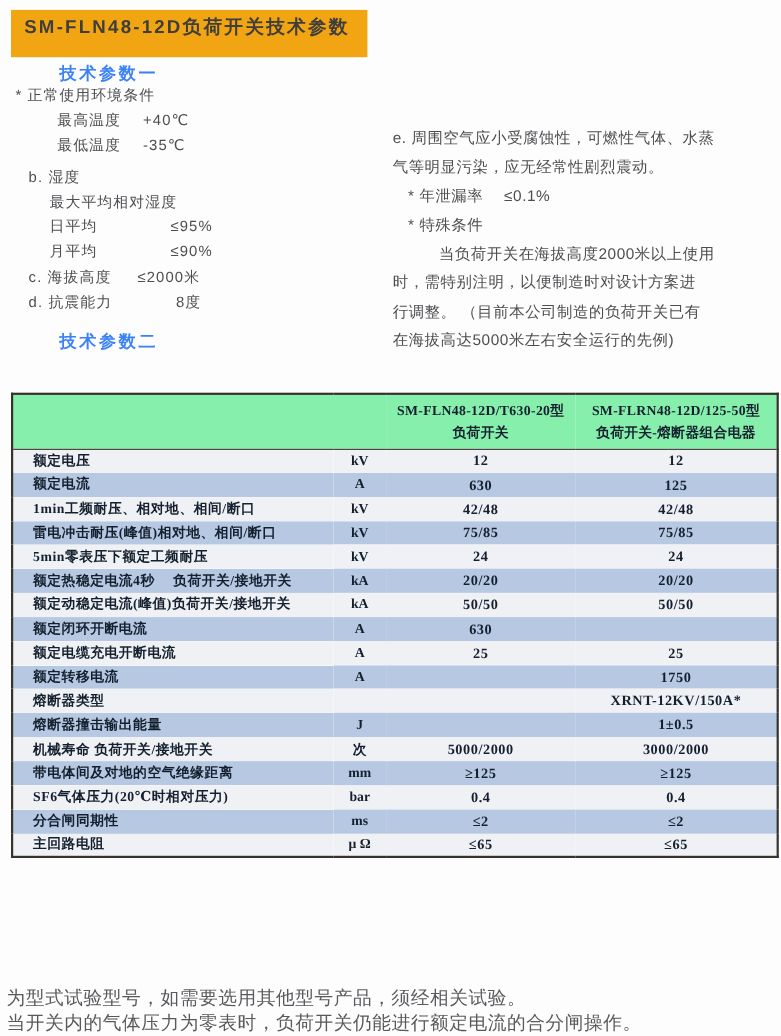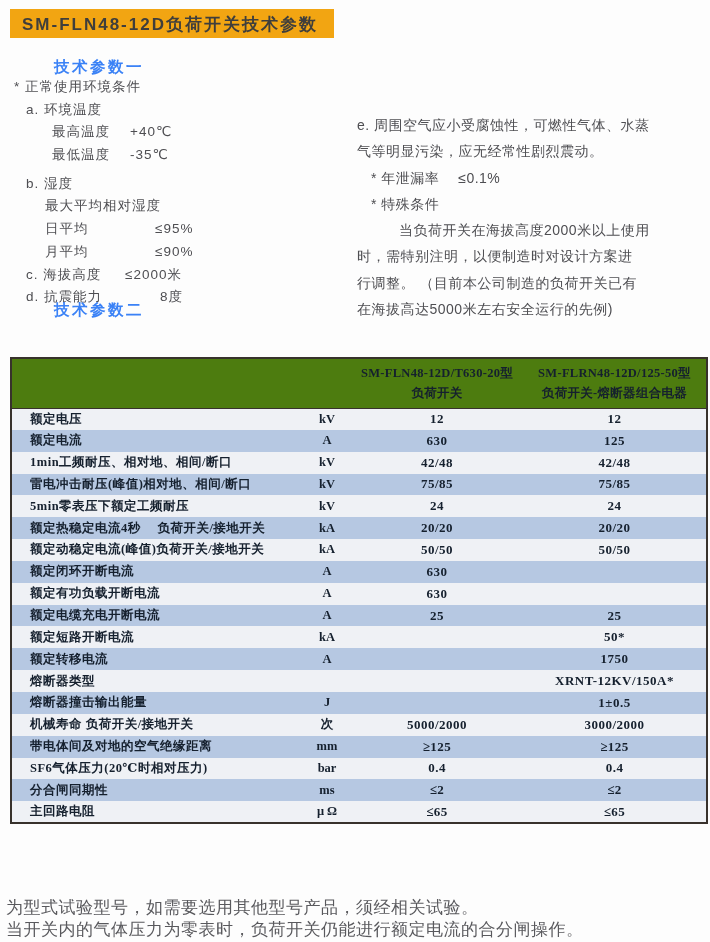--- a/index.html
+++ b/index.html
@@ -7,21 +7,21 @@
   body { font-family: "Liberation Sans", "DejaVu Sans", sans-serif; }
   .page {
     position: relative;
     width: 710px; height: 942px;
     background: #fdfdfd;
     overflow: hidden;
   }
   
   .title-bar {
     position: absolute; left: 10px; top: 9px;
-    height: 29px; line-height: 31px;
+    height: 43px; line-height: 31px;
     padding: 0 16px 0 12px;
     background: #f2a512;
     color: #3f3e3c;
     font-size: 17px; font-weight: bold;
     letter-spacing: 2px;
     white-space: nowrap;
   }
   
   .sec-heading {
     position: absolute; left: 10px;
@@ -65,21 +65,21 @@
     border-collapse: collapse;
     table-layout: fixed;
     font-family: "Liberation Serif", "DejaVu Serif", serif;
     color: #15202e;
   }
   .spec-table, .spec-table th, .spec-table td { border: 0 solid #38322c; }
   .spec-table { border-width: 2.5px; }
   .spec-table thead th { border-bottom-width: 1.5px; }
   .col-un, .col-v1h, .cell-un, .cell-v1 { border-right-width: 1.5px; }
   .spec-table thead th {
-    background: #4d7c0f;
+    background: #86efac;
     height: 50px;
     font-size: 12.5px; font-weight: bold;
     text-align: center; line-height: 1.65;
     letter-spacing: 0.3px;
   }
   .spec-table tbody tr { height: 21.85px; }
   .spec-table tbody tr:nth-child(odd)  { background: #eff1f5; }
   .spec-table tbody tr:nth-child(even) { background: #b6c8e2; }
   .cell-nm {
     font-size: 12.5px; font-weight: bold;
@@ -99,21 +99,20 @@
 <body>
 
 <div class="page">
 
   <div class="title-bar">SM-FLN48-12D负荷开关技术参数</div>
 
   <div class="sec-heading sec-one">技术参数一</div>
 
   <div class="left-col">
     <div class="prow"><span>* 正常使用环境条件</span></div>
-    <div class="prow ind2"><span>a. 环境温度</span></div>
     <div class="prow ind4"><span>最高温度</span><span class="pval v130">+40℃</span></div>
     <div class="prow ind4"><span>最低温度</span><span class="pval v130">-35℃</span></div>
     <div class="prow ind2 gap"><span>b. 湿度</span></div>
     <div class="prow ind3"><span>最大平均相对湿度</span></div>
     <div class="prow ind3"><span>日平均</span><span class="pval v155">≤95%</span></div>
     <div class="prow ind3"><span>月平均</span><span class="pval v155">≤90%</span></div>
     <div class="prow ind2"><span>c. 海拔高度</span><span class="pval v125">≤2000米</span></div>
     <div class="prow ind2"><span>d. 抗震能力</span><span class="pval v160">8度</span></div>
   </div>
 
@@ -187,36 +186,24 @@
           <td class="cell-v1">50/50</td>
           <td class="cell-v2">50/50</td>
         </tr>
       <tr>
           <td class="cell-nm">额定闭环开断电流</td>
           <td class="cell-un">A</td>
           <td class="cell-v1">630</td>
           <td class="cell-v2"></td>
         </tr>
       <tr>
-          <td class="cell-nm">额定有功负载开断电流</td>
-          <td class="cell-un">A</td>
-          <td class="cell-v1">630</td>
-          <td class="cell-v2"></td>
-        </tr>
-      <tr>
           <td class="cell-nm">额定电缆充电开断电流</td>
           <td class="cell-un">A</td>
           <td class="cell-v1">25</td>
           <td class="cell-v2">25</td>
-        </tr>
-      <tr>
-          <td class="cell-nm">额定短路开断电流</td>
-          <td class="cell-un">kA</td>
-          <td class="cell-v1"></td>
-          <td class="cell-v2">50*</td>
         </tr>
       <tr>
           <td class="cell-nm">额定转移电流</td>
           <td class="cell-un">A</td>
           <td class="cell-v1"></td>
           <td class="cell-v2">1750</td>
         </tr>
       <tr>
           <td class="cell-nm">熔断器类型</td>
           <td class="cell-un"></td>

